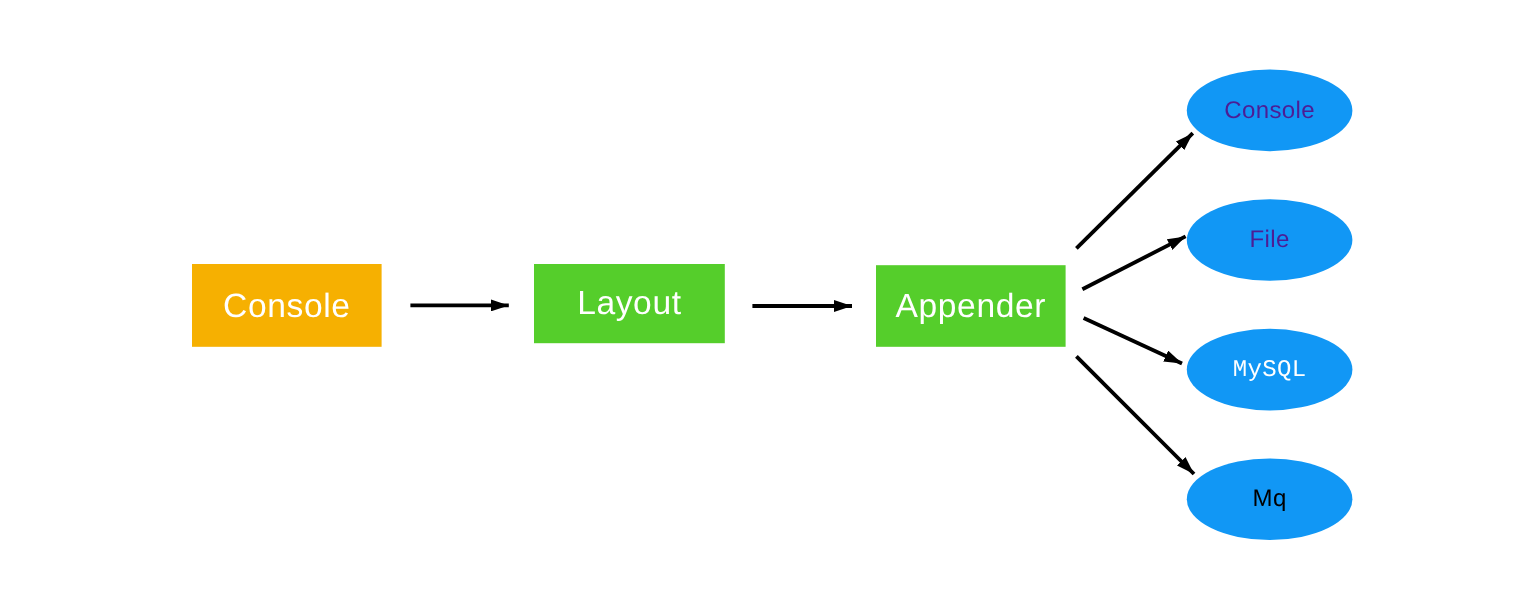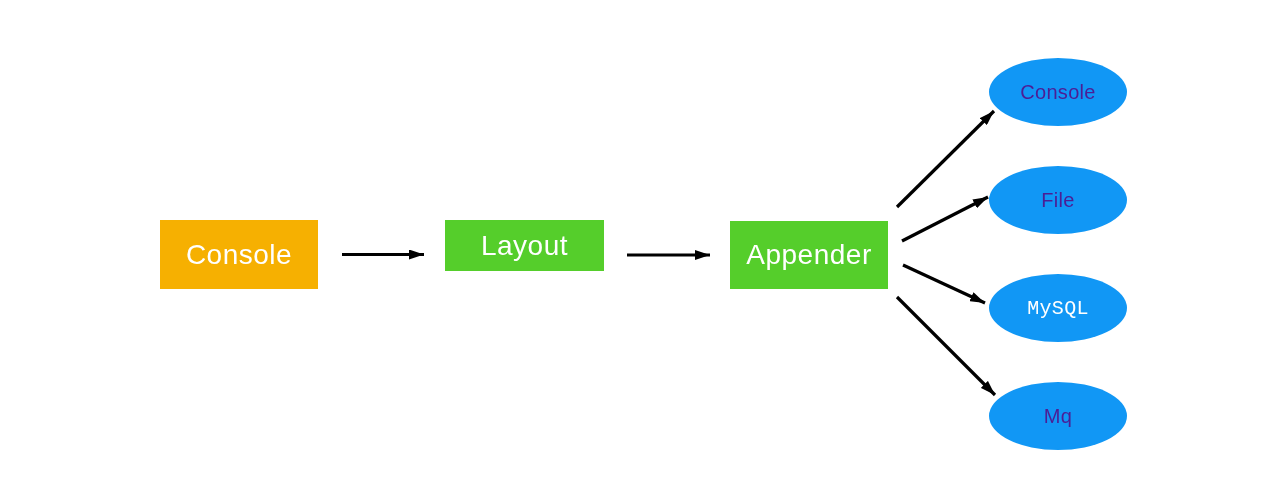--- a/index.html
+++ b/index.html
@@ -34,21 +34,21 @@
   .node.rect {
     font-size: 28px;
     letter-spacing: 0.5px;
   }
   .node.ellipse {
     border-radius: 50%;
     font-size: 20px;
     letter-spacing: 0.3px;
   }
   #node-logger   { left: 160px; top: 220px; width: 158px; height: 69px; }
-  #node-layout   { left: 445px; top: 220px; width: 159px; height: 51px; }
+  #node-layout   { left: 445px; top: 220px; width: 159px; height: 66px; }
   #node-appender { left: 730px; top: 221px; width: 158px; height: 68px; }
   #node-console  { left: 989px; top:  58px; width: 138px; height: 68px; }
   #node-file     { left: 989px; top: 166px; width: 138px; height: 68px; }
   #node-mysql    { left: 989px; top: 274px; width: 138px; height: 68px; }
   #node-mq       { left: 989px; top: 382px; width: 138px; height: 68px; }
   .edge {
     fill: none;
     stroke-width: 3.2px;
   }
 </style>
@@ -89,16 +89,16 @@
 
   <div class="node ellipse" id="node-file" style="background-color: rgb(17, 151, 245);">
     <span style="color: #4c1d95;">File</span>
   </div>
 
   <div class="node ellipse" id="node-mysql" style="background-color: rgb(17, 151, 245); font-family: Liberation Mono, monospace;">
     <span style="color: rgb(255, 255, 255);">MySQL</span>
   </div>
 
   <div class="node ellipse" id="node-mq" style="background-color: rgb(17, 151, 245);">
-    <span style="color: #4c1d95;">Mq</span>
+    <span style="color: #000000;">Mq</span>
   </div>
 
 </div>
 
 </body></html>

